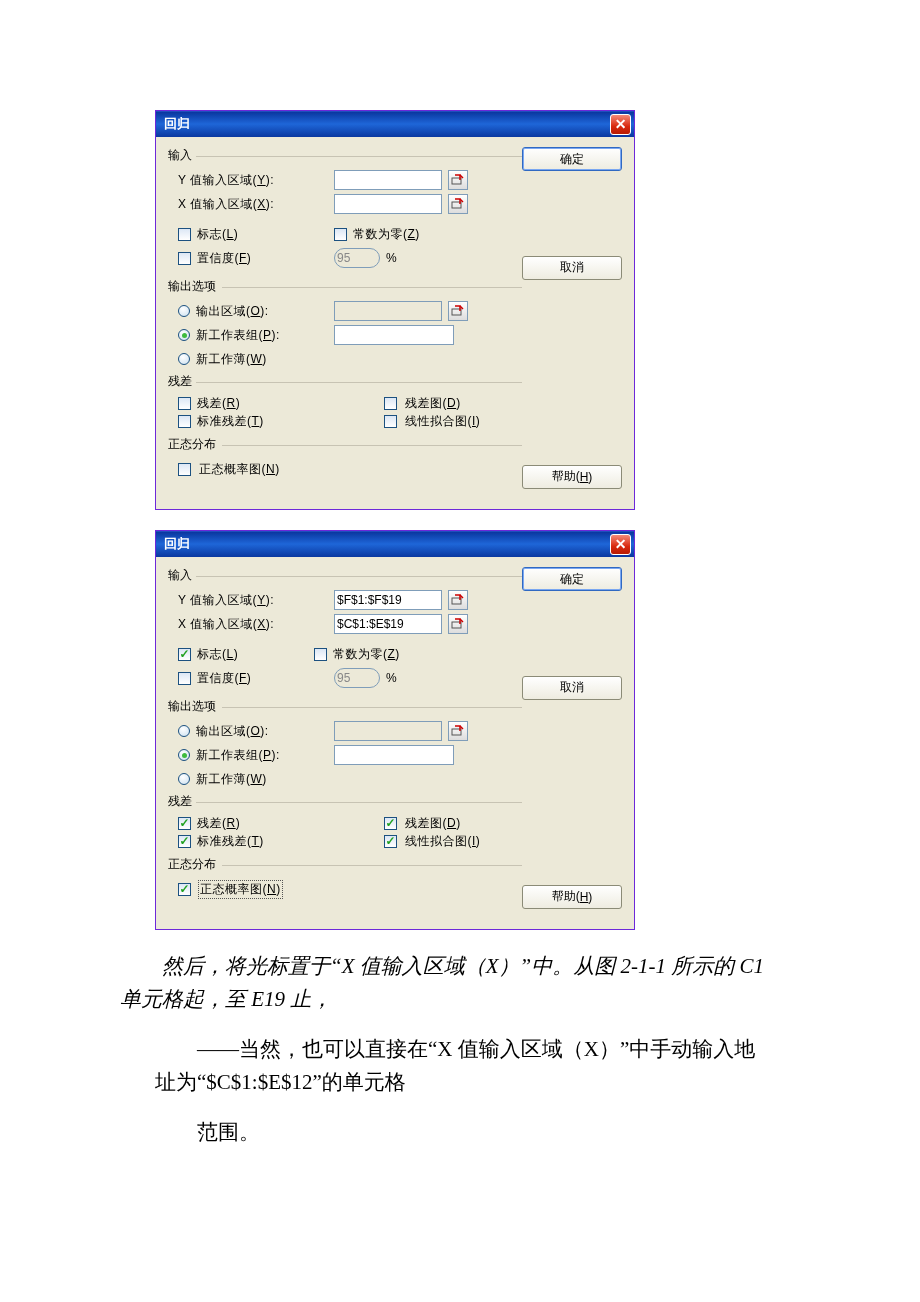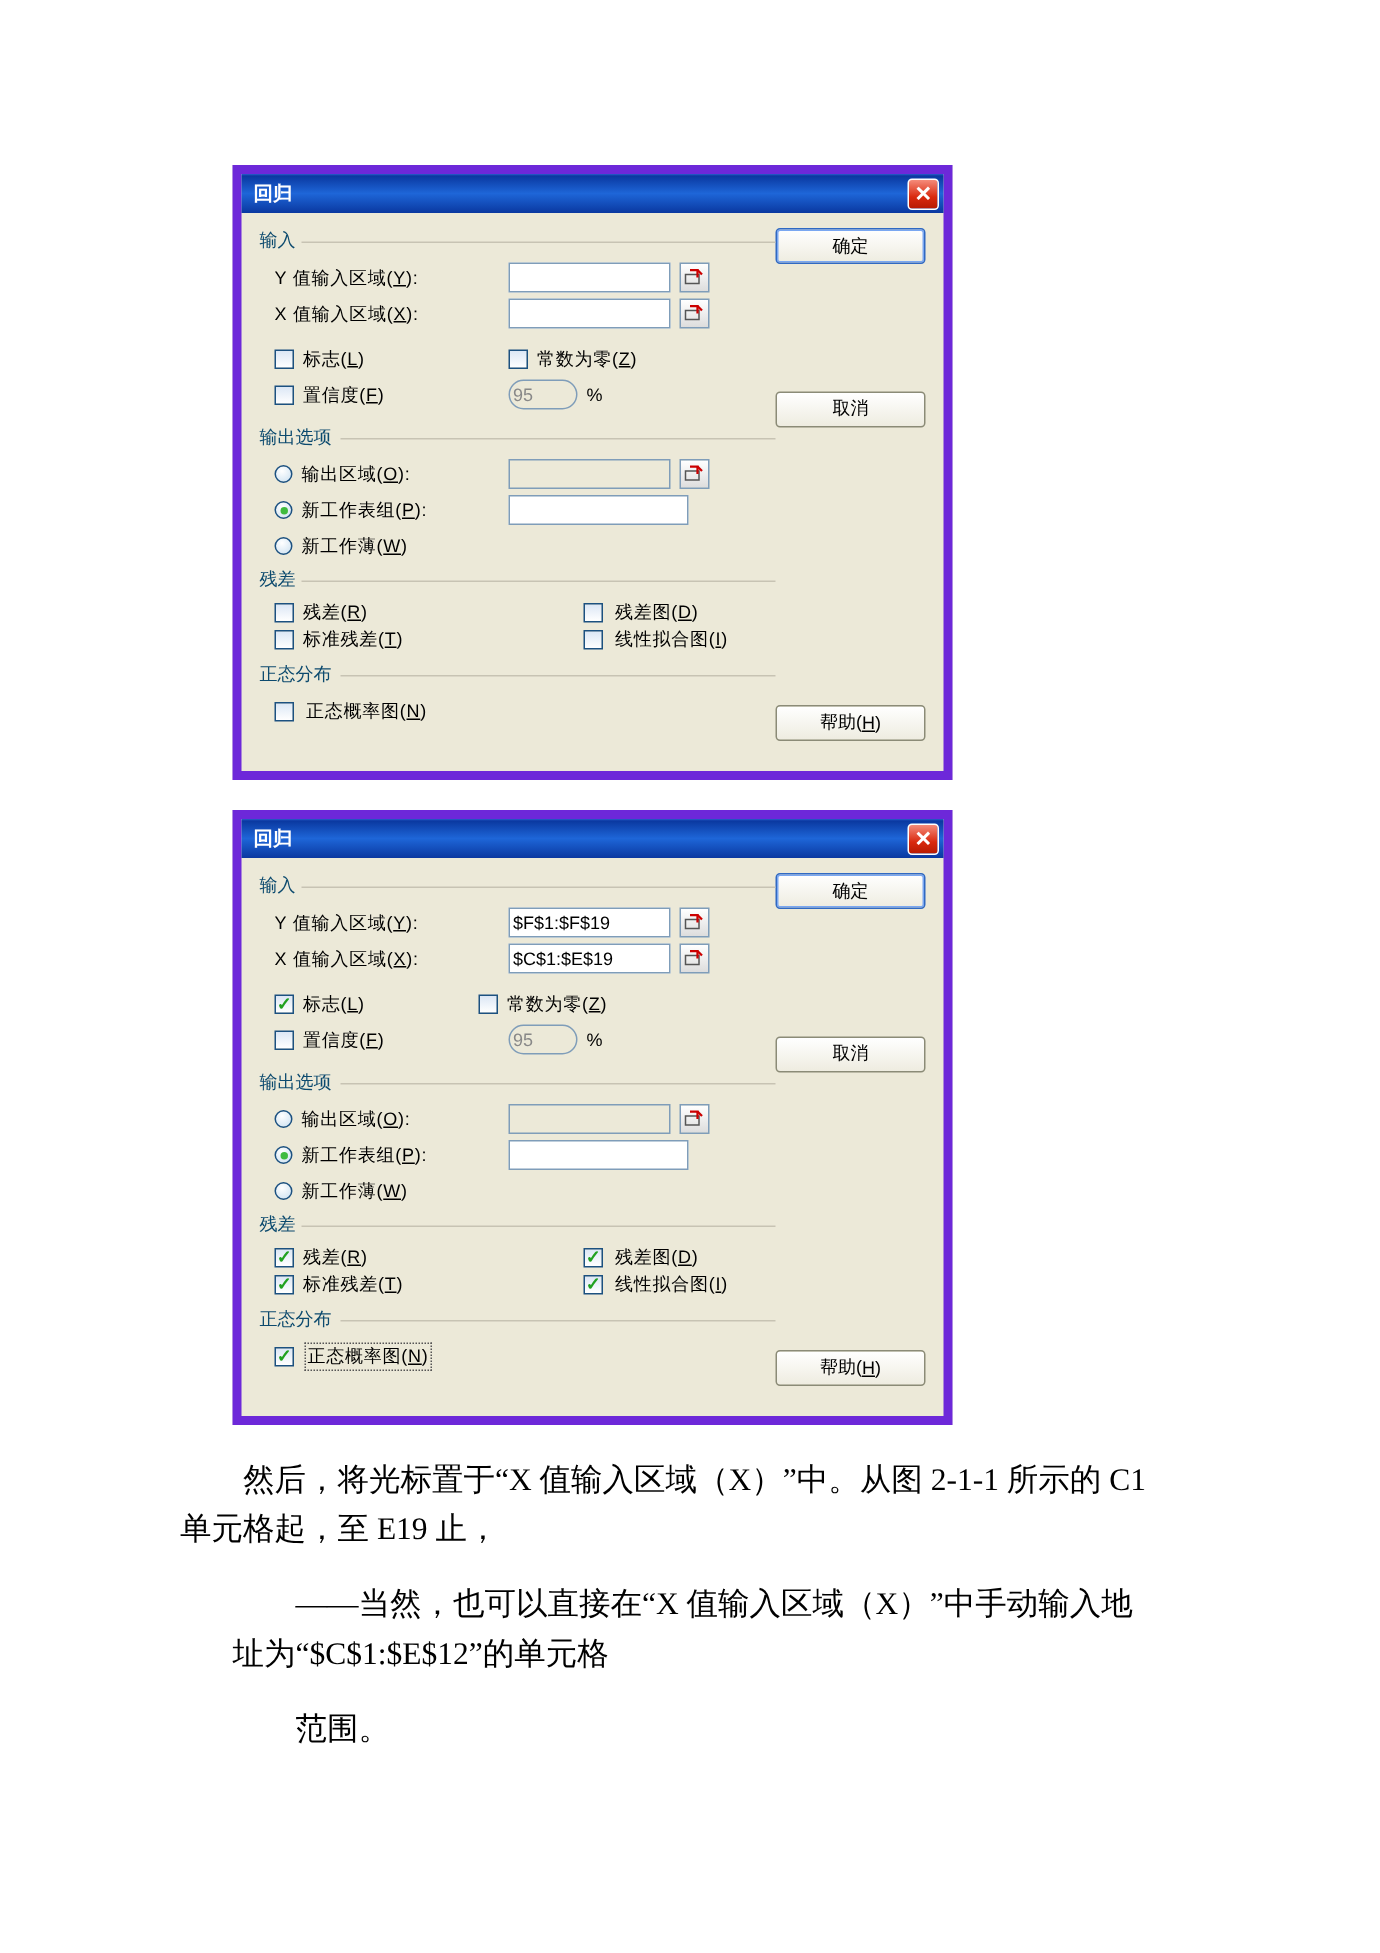--- a/index.html
+++ b/index.html
@@ -8,21 +8,21 @@
     padding: 0;
     background: #fff;
     font-family: "SimSun", "宋体", serif;
     width: 920px;
   }
   .page {
     padding: 110px 130px 50px 155px;
   }
   .dialog {
     width: 480px;
-    border: 6px solid #6d28d9;
+    border: 1px solid #6d28d9;
     background: #ece9d8;
     margin-bottom: 20px;
     font-size: 12px;
     color: #000;
     font-family: "SimSun", "宋体", sans-serif;
   }
   .titlebar {
     height: 26px;
     background: linear-gradient(to bottom, #2a5fcd 0%, #0a38a0 5%, #1e66d8 50%, #0a38a0 100%);
     display: flex;
@@ -71,21 +71,21 @@
     display: flex;
     align-items: center;
     justify-content: center;
     font-size: 12px;
   }
   .btn.primary {
     box-shadow: inset 0 0 0 1px #7aa7f1;
     border-color: #3069c2;
   }
   .fieldset-label {
-    color: #0c4a6e;
+    color: #000000;
     font-size: 12px;
     margin-bottom: 4px;
     position: relative;
     padding-left: 2px;
   }
   .fieldset-label::after {
     content: "";
     position: absolute;
     left: 30px;
     right: 0;
@@ -418,16 +418,16 @@
         <div class="rightcol">
           <div class="btn primary">确定</div>
           <div class="btn">取消</div>
           <div style="height:16px;"></div>
           <div class="btn">帮助(<span class="accel">H</span>)</div>
         </div>
       </div>
     </div>
   </div>
 
-  <p class="para" style="text-indent:2em; margin-left:-35px;">然后，将光标置于“X 值输入区域（X）”中。从图 2-1-1 所示的 C1 单元格起，至 E19 止，</p>
+  <p class="para" style="text-indent:2em; margin-left:-35px;font-style:italic;">然后，将光标置于“X 值输入区域（X）”中。从图 2-1-1 所示的 C1 单元格起，至 E19 止，</p>
   <p class="para">——当然，也可以直接在“X 值输入区域（X）”中手动输入地址为“$C$1:$E$12”的单元格</p>
   <p class="para">范围。</p>
 </div>
 
 </body></html>

